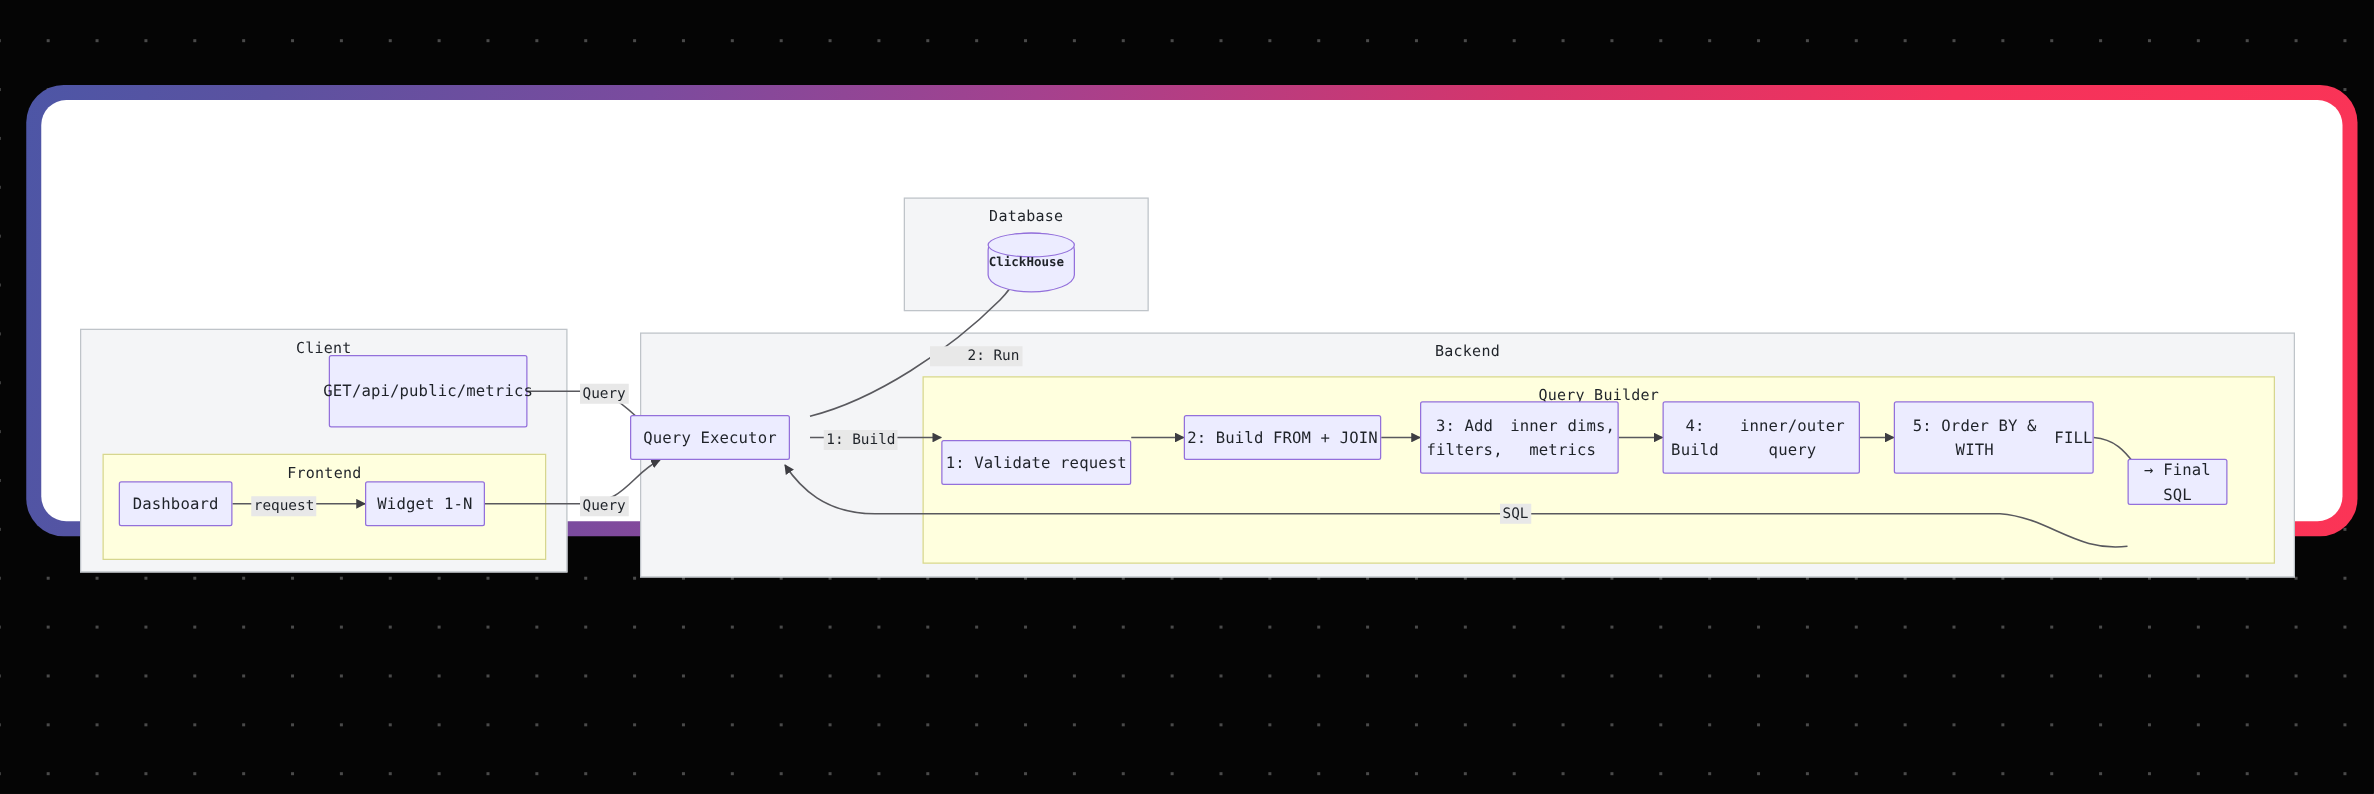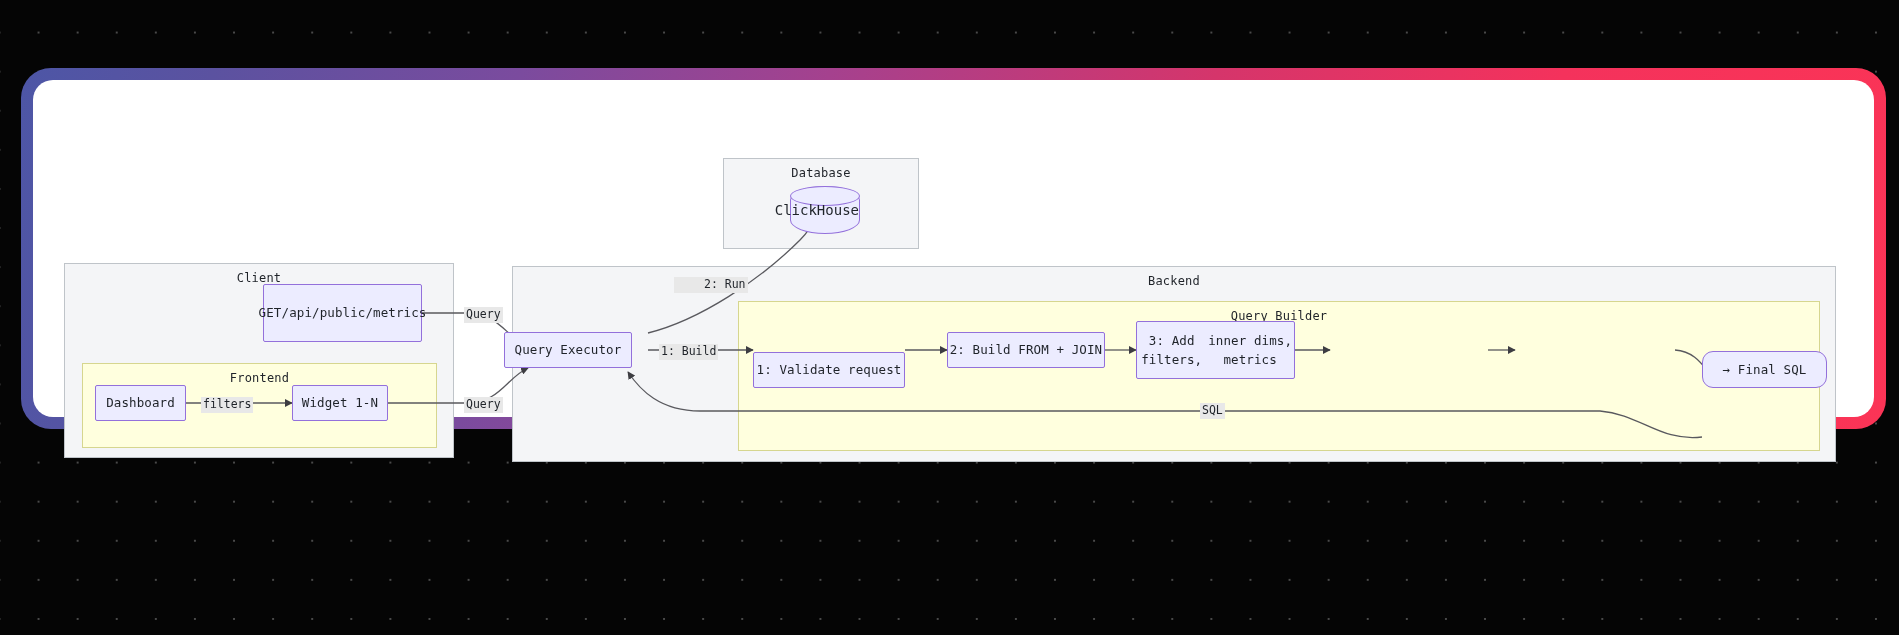--- a/index.html
+++ b/index.html
@@ -92,23 +92,24 @@
   .node .l2 { display: block; }
 
   
   .cylinder {
     position: absolute;
     background: #ececff;
     border: 1px solid #9370db;
     border-radius: 50% / 14px;
     display: flex;
     align-items: center;
-    justify-content: flex-end;
-    font-size: 14px;
-    color: #1f2329;
+    justify-content: flex-start;
+    font-size: 10px;
+    color: #1f2329;
+    font-weight: bold;
   }
   .cylinder::before {
     content: "";
     position: absolute;
     left: -1px; right: -1px; top: -1px;
     height: 18px;
     border: 1px solid #9370db;
     border-radius: 50% / 50%;
     background: #ececff;
   }
@@ -215,32 +216,40 @@
 
     <div class="node" style="left:947px; top:332px; width:158px; height:36px;">
       <span>2: Build FROM + JOIN</span>
     </div>
 
     <div class="node" style="left:1136px; top:321px; width:159px; height:58px;">
       <span>3: Add filters,</span>
       <span class="l2">inner dims, metrics</span>
     </div>
 
-
-
-    <div class="node" style="left:1702px; top:351px; width:125px; height:37px;border-radius:11px;">
+    <div class="node" style="left:1330px; top:321px; width:158px; height:58px;">
+      <span>4: Build</span>
+      <span class="l2">inner/outer query</span>
+    </div>
+
+    <div class="node" style="left:1515px; top:321px; width:160px; height:58px;">
+      <span>5: Order BY &amp; WITH</span>
+      <span class="l2">FILL</span>
+    </div>
+
+    <div class="node" style="left:1702px; top:367px; width:80px; height:37px;">
       <span>→ Final SQL</span>
     </div>
 
-    <div class="edge-label" style="left:201px; top:397px;">filters</div>
+    <div class="edge-label" style="left:201px; top:397px;">request</div>
 
     <div class="edge-label" style="left:464px; top:397px;">Query</div>
 
     <div class="edge-label" style="left:464px; top:307px;">Query</div>
 
     <div class="edge-label" style="left:659px; top:344px;">1: Build</div>
 
-    <div class="edge-label" style="left:674px; top:277px;padding-left:30px;">2: Run</div>
+    <div class="edge-label" style="left:744px; top:277px;padding-left:30px;">2: Run</div>
 
     <div class="edge-label" style="left:1200px; top:403px;">SQL</div>
 
   </div>
 </div>
 
 </body></html>

